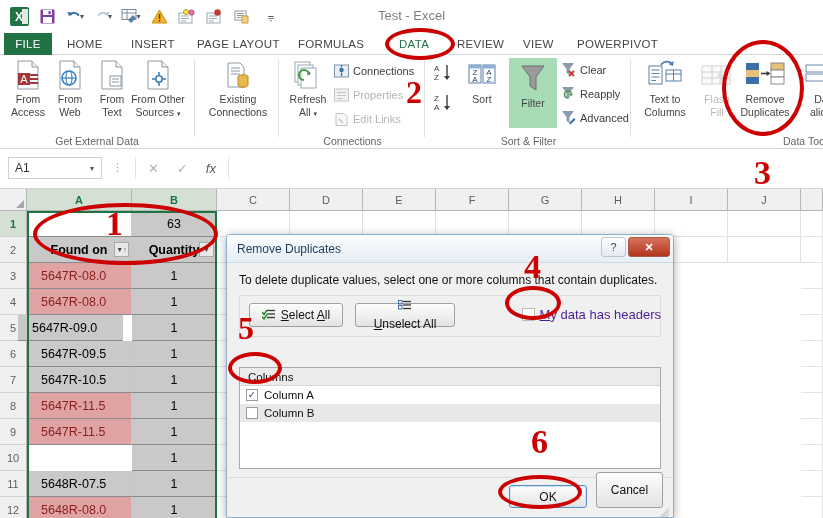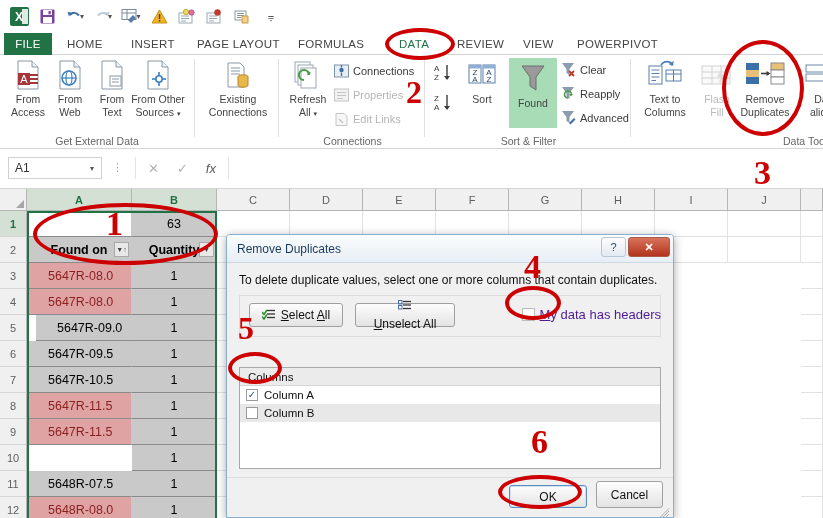--- a/index.html
+++ b/index.html
@@ -99,21 +99,21 @@
   }
   .colhead.sel { background:#d3e0d3; color:#217346; font-weight:bold; }
   .rowhead {
     position:absolute; left:0; width:27px; height:26px; background:#f0f0f0;
     border-right:1px solid #b5b5b5; border-bottom:1px solid #d5d5d5;
     font-size:11px; color:#5e5e5e; display:flex; align-items:center; justify-content:center;
   }
   .rowhead.sel { background:#d3e0d3; color:#217346; font-weight:bold; }
   .cell {
     position:absolute; height:26px; border-right:1px solid #c8c8c8; border-bottom:1px solid #8a8a8a;
-    font-size:12.5px; display:flex; align-items:center; padding:0 21px; color:#000;
+    font-size:12.5px; display:flex; align-items:center; padding:0 14px; color:#000;
     background:#fff; white-space:nowrap; overflow:hidden;
   }
   .cell.shade { background:#c9c9c9; }
   .cell.dup { background:#e0a3a3; color:#8a1f1f; }
   .cell.ctr { justify-content:center; padding:0; }
   .cell.hdr { font-weight:bold; justify-content:center; }
   .emptycell { position:absolute; height:26px; border-right:1px solid #e2e2e2; border-bottom:1px solid #e2e2e2; background:#fff; }
   .selbox { position:absolute; border:2px solid #217346; pointer-events:none; }
   .filter-arrow {
     position:absolute; right:2px; top:5px; width:15px; height:15px;
@@ -177,39 +177,40 @@
   .lb-row { height:18px; display:flex; align-items:center; padding-left:6px; font-size:11.5px; color:#111; gap:6px; }
   .lb-row.alt { background:#e8e8e8; }
   .lb-chk { width:12px;height:12px;border:1px solid #9a9a9a;background:#fff;display:flex;align-items:center;justify-content:center; }
   .lb-chk.on:after{content:"\2713";font-size:10px;color:#33527d;line-height:1;}
 
   .dlg-footer {
     position:absolute; left:0; bottom:0; width:100%; height:40px;
     background:#f0f0f0; border-top:1px solid #dcdcdc;
   }
   .btn-ok { position:absolute; left:282px; bottom:9px; width:78px; height:23px; border-color:#5a8fc0; box-shadow:0 0 0 1px #cfe2f2 inset; }
-  .btn-cancel { position:absolute; left:369px; bottom:9px; width:67px; height:27px; }
+  .btn-cancel { position:absolute; left:369px; bottom:9px; width:67px; height:36px; }
   .resize-grip { position:absolute; right:3px; bottom:3px; width:10px; height:10px; }
 
   
   .ann-num {
     position:absolute; color:#cc0000; font-weight:bold; font-family:"Liberation Serif", serif;
     font-size:30px; line-height:1;
   }
   .ann-ellipse {
     position:absolute; border:4px solid #cc0000; border-radius:50%;
     background:transparent; pointer-events:none;
   }
 </style>
 </head>
 <body>
 
 <div id="app">
 
   <div class="titlebar">
+    <div class="doc-title">Test - Excel</div>
     <div class="qat">
       <div class="qat-btn">
         <div class="excel-logo"></div>
       </div>
       <div class="qat-btn">
         <svg width="17" height="17" viewBox="0 0 17 17">
             <rect x="1.5" y="1.5" width="14" height="14" fill="#7b3f9d" rx="1"></rect>
             <rect x="4" y="2" width="9" height="5" fill="#fff"></rect>
             <rect x="4" y="9" width="9" height="6" fill="#fff"></rect>
             <rect x="9.5" y="3" width="2.2" height="3.3" fill="#7b3f9d"></rect>
@@ -452,21 +453,21 @@
             </svg>
         </div>
         <div class="lbl">Sort</div>
       </div>
       <div class="bigbtn" style="left:82px;width:48px;background:#a8dcb6;height:70px;padding-top:4px;">
         <div class="ico">
           <svg width="30" height="32" viewBox="0 0 30 32">
               <path d="M4 3 h22 l-8 11 v13 l-6 -4 v-9 z" fill="#9a9a9a" stroke="#6d6d6d"></path>
             </svg>
         </div>
-        <div class="lbl">Found</div>
+        <div class="lbl">Filter</div>
       </div>
       <div class="smallbtn" style="left:133px;top:4px;">
         <span class="sico">
             <svg width="15" height="15" viewBox="0 0 15 15">
               <path d="M1 1 h12 l-4.5 6 v6 l-3 -2 v-4 z" fill="#8a9db0"></path>
               <path d="M8 9 l5 5 M13 9 l-5 5" stroke="#c0392b" stroke-width="1.8"></path>
             </svg>
           </span>
         <span>Clear</span>
       </div>
@@ -608,21 +609,21 @@
     </div>
     <div class="cell shade hdr" style="left:132px;top:48px;width:85px;position:absolute;">
       <span>Quantity</span>
       <span class="filter-arrow">▼</span>
     </div>
 
     <div class="cell dup" style="left:27px;top:74px;width:105px;">5647R-08.0</div>
     <div class="cell shade ctr" style="left:132px;top:74px;width:85px;">1</div>
     <div class="cell dup" style="left:27px;top:100px;width:105px;">5647R-08.0</div>
     <div class="cell shade ctr" style="left:132px;top:100px;width:85px;">1</div>
-    <div class="cell shade" style="left:36px;top:126px;width:105px;">5647R-09.0</div>
+    <div class="cell shade" style="left:18px;top:126px;width:105px;">5647R-09.0</div>
     <div class="cell shade ctr" style="left:132px;top:126px;width:85px;">1</div>
     <div class="cell shade" style="left:27px;top:152px;width:105px;">5647R-09.5</div>
     <div class="cell shade ctr" style="left:132px;top:152px;width:85px;">1</div>
     <div class="cell shade" style="left:27px;top:178px;width:105px;">5647R-10.5</div>
     <div class="cell shade ctr" style="left:132px;top:178px;width:85px;">1</div>
     <div class="cell dup" style="left:27px;top:204px;width:105px;">5647R-11.5</div>
     <div class="cell shade ctr" style="left:132px;top:204px;width:85px;">1</div>
     <div class="cell dup" style="left:27px;top:230px;width:105px;">5647R-11.5</div>
     <div class="cell shade ctr" style="left:132px;top:230px;width:85px;">1</div>
     <div class="cell shade ctr" style="left:132px;top:256px;width:85px;">1</div>

